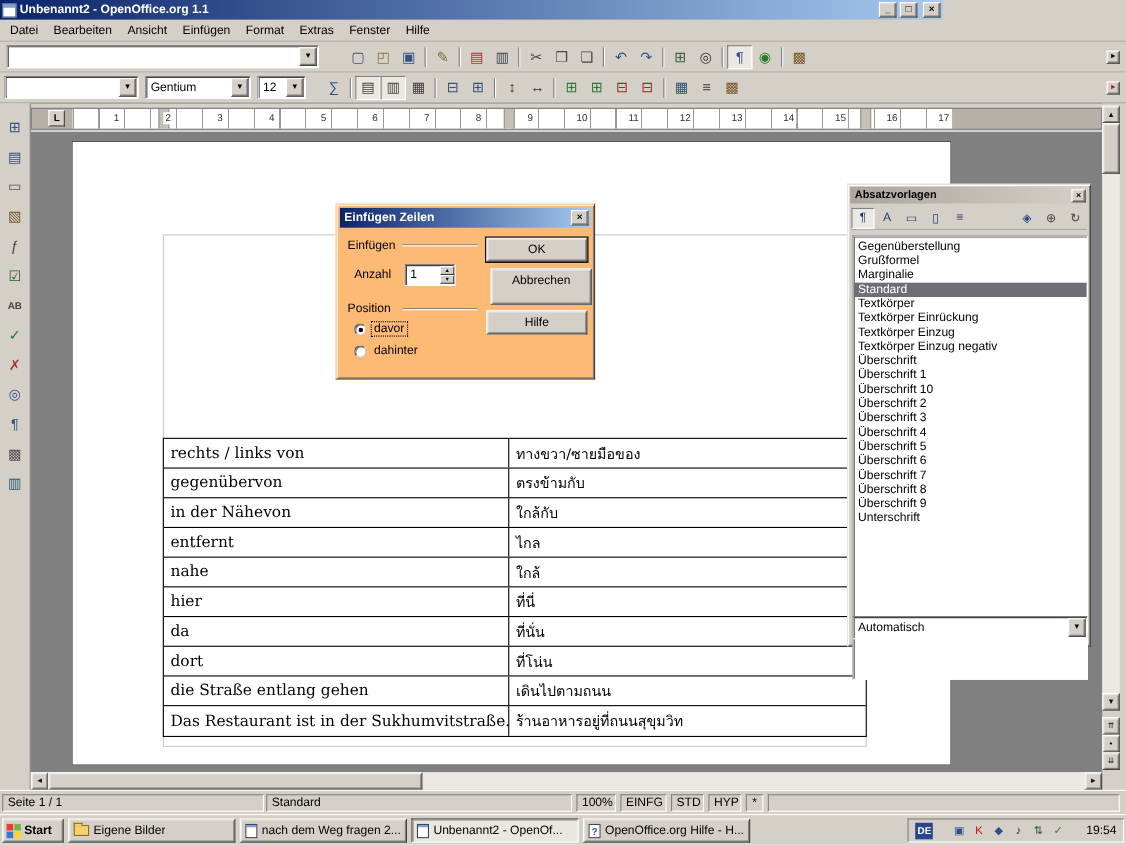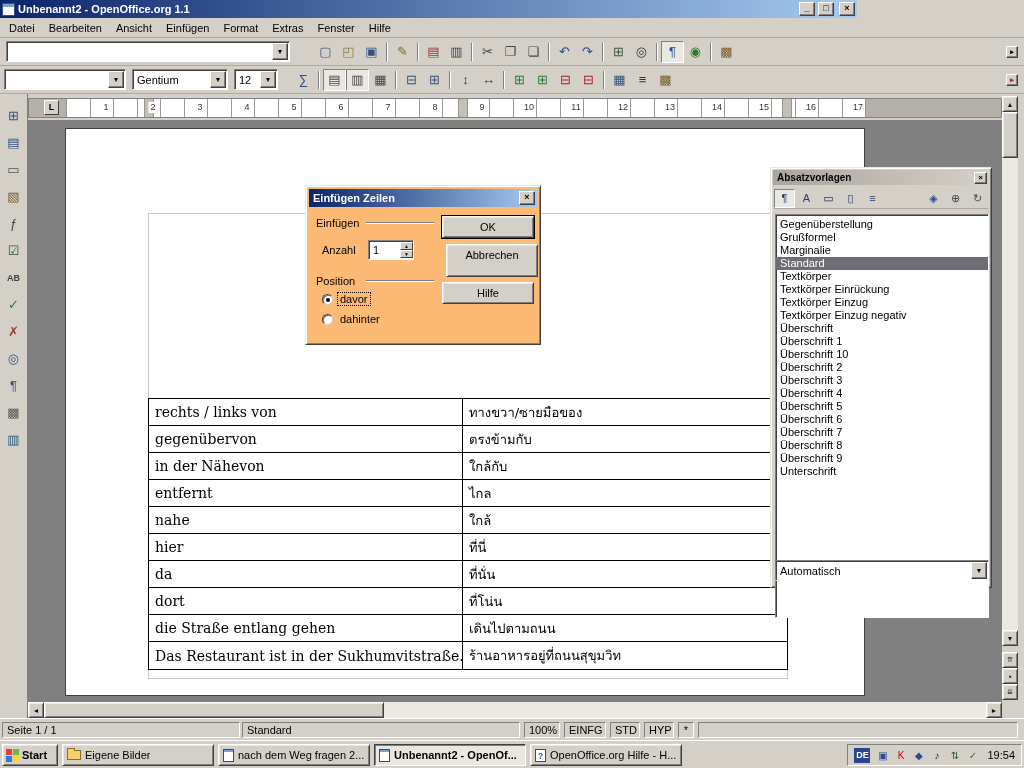--- a/index.html
+++ b/index.html
@@ -98,29 +98,29 @@
   .sb-cell{position:absolute;top:3px;height:16px;border:1px solid;border-color:#808080 #fff #fff #808080;padding:1px 4px;font-size:11px;white-space:nowrap;overflow:hidden}
 
   
   #taskbar{position:absolute;left:0;top:740px;width:1024px;height:28px;background:#d4d0c8;border-top:1px solid #fff}
   .start-btn{position:absolute;left:2px;top:3px;width:56px;height:22px;display:flex;align-items:center;gap:3px;padding-left:3px;font-weight:bold;font-size:11px}
   .winlogo{display:inline-grid;grid-template-columns:6px 6px;grid-gap:1px}
   .winlogo i{width:6px;height:6px;display:block}
   .winlogo .r{background:#e53e30}.winlogo .g{background:#71b547}.winlogo .b{background:#2f7bd7}.winlogo .y{background:#ffd429}
   #taskbar-tasks{position:absolute;left:62px;top:3px;display:flex;gap:4px}
   .task-btn{width:152px;height:22px;background:#d4d0c8;border:1px solid;border-color:#fff #404040 #404040 #fff;box-shadow:inset 1px 1px 0 #e9e7e2,inset -1px -1px 0 #808080;display:flex;align-items:center;gap:4px;padding:0 4px;font-size:11px;overflow:hidden;white-space:nowrap}
-  .task-btn.active{border-color:#404040 #fff #fff #404040;box-shadow:inset 1px 1px 0 #808080;background:#e9e7e0;font-weight:bold}
+  .task-btn.active{border-color:#404040 #fff #fff #404040;box-shadow:inset 1px 1px 0 #808080;background:#e9e7e0;font-weight:normal}
   .task-ico{flex:none;display:inline-block}
   .task-ico.folder{width:14px;height:10px;background:#f4d06f;border:1px solid #8a6d1f;position:relative}
   .task-ico.folder::before{content:"";position:absolute;top:-3px;left:-1px;width:6px;height:2px;background:#f4d06f;border:1px solid #8a6d1f;border-bottom:none}
   .task-ico.writer-doc{width:11px;height:13px;background:#fff;border:1px solid #445;box-shadow:inset 0 2px 0 #7d9fd4}
   .task-ico.help-doc{width:11px;height:13px;background:#fff;border:1px solid #445;font-size:9px;line-height:12px;text-align:center;color:#2f5bb7;font-weight:bold}
   .task-ico.help-doc::after{content:"?"}
   .task-label{overflow:hidden;text-overflow:clip}
-  .tray{position:absolute;right:2px;top:3px;height:22px;border:1px solid;border-color:#808080 #fff #fff #808080;display:flex;align-items:center;gap:5px;padding:10px 6px}
+  .tray{position:absolute;right:2px;top:3px;height:22px;border:1px solid;border-color:#808080 #fff #fff #808080;display:flex;align-items:center;gap:16px;padding:10px 6px}
   .lang-badge{width:16px;height:15px;background:#29458c;color:#fff;font-size:9px;font-weight:bold;display:flex;align-items:center;justify-content:center}
   .tray-ico{width:15px;height:15px;display:flex;align-items:center;justify-content:center;font-size:10px}
   .clock{font-size:11px;margin-left:2px}
 </style>
 </head>
 <body>
 
 <div class="screen">
 
   <div class="titlebar">

